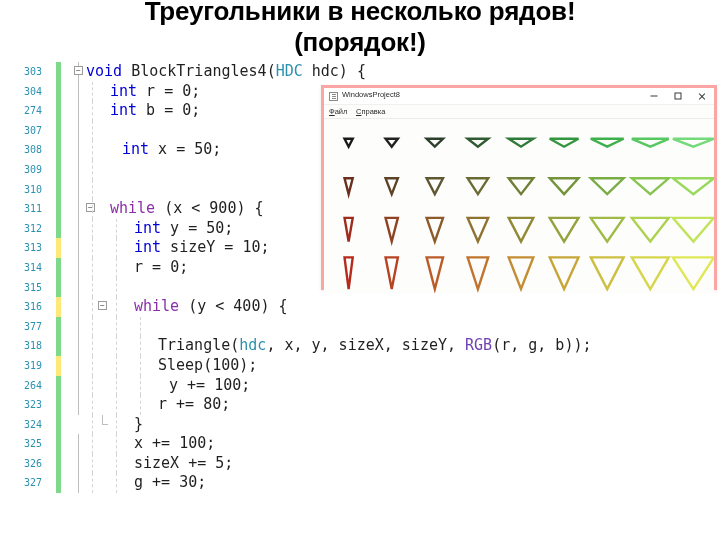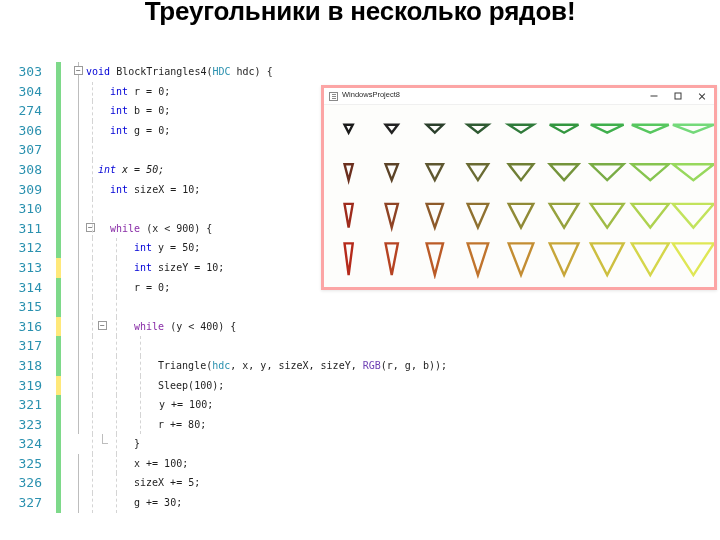--- a/index.html
+++ b/index.html
@@ -20,25 +20,25 @@
   
   .code{
     position:absolute;left:10px;top:62px;width:300px;height:473px;
     background:#ffffff;
     font-family:"DejaVu Sans Mono","Liberation Mono",monospace;
     font-size:10px;line-height:19.6px;
   }
   .coderow{position:relative;height:19.6px;white-space:pre;}
   .ln{
     position:absolute;left:0;top:0;width:32px;text-align:right;
-    color:#2b91af;font-size:13px;
+    color:#2b91af;font-size:10px;
   }
   .chg{position:absolute;left:46px;top:0;width:5px;height:19.6px;background:#7ed98a;}
   .chg.y{background:#ffe87a;}
-  .ctext{position:absolute;left:76px;top:0;color:#1f1f1f;font-size:10px;}
+  .ctext{position:absolute;left:76px;top:0;color:#1f1f1f;font-size:15px;}
   .guide{position:absolute;top:0;width:0;height:19.6px;border-left:1px dashed #d4d4d4;}
   .fold{
     position:absolute;left:64px;top:4px;width:9px;height:9px;
     border:1px solid #9a9a9a;background:#fff;box-sizing:border-box;
     color:#555;font-size:8px;line-height:7px;text-align:center;
     font-family:"DejaVu Sans Mono",monospace;
   }
   .foldtick{position:absolute;left:68px;top:0;width:6px;height:19.6px;}
   .foldtick:before{content:"";position:absolute;left:0;top:0;width:1px;height:19.6px;background:#bdbdbd;}
   .foldend{position:absolute;left:68px;top:0;width:7px;height:19.6px;}
@@ -101,41 +101,41 @@
   .canvas{position:relative;height:174px;background:#fdfdfb;overflow:hidden;}
   .canvas svg{display:block;}
 </style>
 </head>
 <body>
 
 <div id="slide">
 
   <div class="title">
     <span class="l1">Треугольники в несколько рядов!</span>
+    <span class="l2">(порядок!)</span>
   </div>
 
   <div class="code" id="code">
       <div class="coderow"><span class="ln">303</span><span class="chg"></span><span class="foldtick"></span><span class="fold">−</span><span class="ctext" style="left: 76px;"><span class="k">void</span><span class="n"> </span><span class="f">BlockTriangles4</span><span class="n">(</span><span class="t">HDC</span><span class="n"> hdc) {</span></span></div>
       <div class="coderow"><span class="ln">304</span><span class="chg"></span><span class="foldtick"></span><span class="guide" style="left: 82px;"></span><span class="ctext" style="left: 100px;"><span class="k">int</span><span class="n"> r = </span><span class="n">0</span><span class="n">;</span></span></div>
       <div class="coderow"><span class="ln">274</span><span class="chg"></span><span class="foldtick"></span><span class="guide" style="left: 82px;"></span><span class="ctext" style="left: 100px;"><span class="k">int</span><span class="n"> b = </span><span class="n">0</span><span class="n">;</span></span></div>
-      <div class="coderow"><span class="ln">306</span><span class="chg"></span><span class="foldtick"></span><span class="guide" style="left: 82px;"></span><span class="ctext" style="left: 100px;"><span class="k">int</span><span class="n"> g = </span><span class="n">0</span><span class="n">;</span></span></div>
       <div class="coderow"><span class="ln">307</span><span class="chg"></span><span class="foldtick"></span><span class="guide" style="left: 82px;"></span><span class="ctext" style="left: 100px;"></span></div>
-      <div class="coderow"><span class="ln">308</span><span class="chg"></span><span class="foldtick"></span><span class="guide" style="left: 82px;"></span><span class="ctext" style="left: 88px; font-style: italic;"><span class="k">int</span><span class="n"> x = </span><span class="n">50</span><span class="n">;</span></span></div>
-      <div class="coderow"><span class="ln">309</span><span class="chg"></span><span class="foldtick"></span><span class="guide" style="left: 82px;"></span><span class="ctext" style="left: 100px;"><span class="k">int</span><span class="n"> sizeX = </span><span class="n">10</span><span class="n">;</span></span></div>
+      <div class="coderow"><span class="ln">308</span><span class="chg"></span><span class="foldtick"></span><span class="guide" style="left: 82px;"></span><span class="ctext" style="left: 112px;"><span class="k">int</span><span class="n"> x = </span><span class="n">50</span><span class="n">;</span></span></div>
+      <div class="coderow"><span class="ln">309</span><span class="chg"></span><span class="foldtick"></span><span class="guide" style="left: 82px;"></span></div>
       <div class="coderow"><span class="ln">310</span><span class="chg"></span><span class="foldtick"></span><span class="guide" style="left: 82px;"></span><span class="ctext" style="left: 100px;"></span></div>
       <div class="coderow"><span class="ln">311</span><span class="chg"></span><span class="foldtick"></span><span class="fold" style="left: 76px;">−</span><span class="guide" style="left: 82px;"></span><span class="ctext" style="left: 100px;"><span class="kc">while</span><span class="n"> (x &lt; </span><span class="n">900</span><span class="n">) {</span></span></div>
       <div class="coderow"><span class="ln">312</span><span class="chg"></span><span class="foldtick"></span><span class="guide" style="left: 82px;"></span><span class="guide" style="left: 106px;"></span><span class="ctext" style="left: 124px;"><span class="k">int</span><span class="n"> y = </span><span class="n">50</span><span class="n">;</span></span></div>
       <div class="coderow"><span class="ln">313</span><span class="chg y"></span><span class="foldtick"></span><span class="guide" style="left: 82px;"></span><span class="guide" style="left: 106px;"></span><span class="ctext" style="left: 124px;"><span class="k">int</span><span class="n"> sizeY = </span><span class="n">10</span><span class="n">;</span></span></div>
       <div class="coderow"><span class="ln">314</span><span class="chg"></span><span class="foldtick"></span><span class="guide" style="left: 82px;"></span><span class="guide" style="left: 106px;"></span><span class="ctext" style="left: 124px;"><span class="n">r = </span><span class="n">0</span><span class="n">;</span></span></div>
       <div class="coderow"><span class="ln">315</span><span class="chg"></span><span class="foldtick"></span><span class="guide" style="left: 82px;"></span><span class="guide" style="left: 106px;"></span><span class="ctext" style="left: 124px;"></span></div>
       <div class="coderow"><span class="ln">316</span><span class="chg y"></span><span class="foldtick"></span><span class="fold" style="left: 88px;">−</span><span class="guide" style="left: 82px;"></span><span class="guide" style="left: 106px;"></span><span class="ctext" style="left: 124px;"><span class="kc">while</span><span class="n"> (y &lt; </span><span class="n">400</span><span class="n">) {</span></span></div>
-      <div class="coderow"><span class="ln">317</span><span class="chg"></span><span class="foldtick"></span><span class="guide" style="left: 82px;"></span><span class="guide" style="left: 106px;"></span><span class="guide" style="left: 130px;"></span><span class="ctext" style="left: 148px;"></span></div>
+      <div class="coderow"><span class="ln">377</span><span class="chg"></span><span class="foldtick"></span><span class="guide" style="left: 82px;"></span><span class="guide" style="left: 106px;"></span><span class="guide" style="left: 130px;"></span><span class="ctext" style="left: 148px;"></span></div>
       <div class="coderow"><span class="ln">318</span><span class="chg"></span><span class="foldtick"></span><span class="guide" style="left: 82px;"></span><span class="guide" style="left: 106px;"></span><span class="guide" style="left: 130px;"></span><span class="ctext" style="left: 148px;"><span class="f">Triangle</span><span class="n">(</span><span class="t">hdc</span><span class="n">, x, y, sizeX, sizeY, </span><span class="m">RGB</span><span class="n">(r, g, b));</span></span></div>
       <div class="coderow"><span class="ln">319</span><span class="chg y"></span><span class="foldtick"></span><span class="guide" style="left: 82px;"></span><span class="guide" style="left: 106px;"></span><span class="guide" style="left: 130px;"></span><span class="ctext" style="left: 148px;"><span class="f">Sleep</span><span class="n">(</span><span class="n">100</span><span class="n">);</span></span></div>
-      <div class="coderow"><span class="ln">321</span><span class="chg"></span><span class="foldtick"></span><span class="guide" style="left: 82px;"></span><span class="guide" style="left: 106px;"></span><span class="guide" style="left: 130px;"></span><span class="ctext" style="left: 149px; text-align: right;"><span class="n">y += </span><span class="n">100</span><span class="n">;</span></span></div>
+      <div class="coderow"><span class="ln">264</span><span class="chg"></span><span class="foldtick"></span><span class="guide" style="left: 82px;"></span><span class="guide" style="left: 106px;"></span><span class="guide" style="left: 130px;"></span><span class="ctext" style="left: 159px; text-align: right;"><span class="n">y += </span><span class="n">100</span><span class="n">;</span></span></div>
       <div class="coderow"><span class="ln">323</span><span class="chg"></span><span class="foldtick"></span><span class="guide" style="left: 82px;"></span><span class="guide" style="left: 106px;"></span><span class="guide" style="left: 130px;"></span><span class="ctext" style="left: 148px;"><span class="n">r += </span><span class="n">80</span><span class="n">;</span></span></div>
       <div class="coderow"><span class="ln">324</span><span class="chg"></span><span class="foldend" style="left: 92px;"></span><span class="guide" style="left: 82px;"></span><span class="guide" style="left: 106px;"></span><span class="ctext" style="left: 124px;"><span class="n">}</span></span></div>
       <div class="coderow"><span class="ln">325</span><span class="chg"></span><span class="foldtick"></span><span class="guide" style="left: 82px;"></span><span class="guide" style="left: 106px;"></span><span class="ctext" style="left: 124px;"><span class="n">x += </span><span class="n">100</span><span class="n">;</span></span></div>
       <div class="coderow"><span class="ln">326</span><span class="chg"></span><span class="foldtick"></span><span class="guide" style="left: 82px;"></span><span class="guide" style="left: 106px;"></span><span class="ctext" style="left: 124px;"><span class="n">sizeX += </span><span class="n">5</span><span class="n">;</span></span></div>
       <div class="coderow"><span class="ln">327</span><span class="chg"></span><span class="foldtick"></span><span class="guide" style="left: 82px;"></span><span class="guide" style="left: 106px;"></span><span class="ctext" style="left: 124px;"><span class="n">g += </span><span class="n">30</span><span class="n">;</span></span></div>
     </div>
 
   <div class="win">
 
     <div class="winbar">
@@ -147,20 +147,24 @@
           </span>
         <span class="wbtn w-max">
             <i></i>
           </span>
         <span class="wbtn w-close">
             <i></i>
           </span>
       </span>
     </div>
 
+    <div class="menubar">
+      <span class="menuitem mi0"><u>Ф</u><span>айл</span></span>
+      <span class="menuitem mi1"><u>С</u><span>правка</span></span>
+    </div>
 
     <div class="canvas">
       <svg id="tri-svg" width="394" height="174" viewBox="0 0 960 440" preserveAspectRatio="none">
           <polygon points="50,50 70,50 60,70" fill="none" stroke="#1a1a1a" stroke-width="2.4" vector-effect="non-scaling-stroke"></polygon>
           <polygon points="150,50 180,50 165,70" fill="none" stroke="#222222" stroke-width="2.4" vector-effect="non-scaling-stroke"></polygon>
           <polygon points="250,50 290,50 270,70" fill="none" stroke="#2b3f2b" stroke-width="2.4" vector-effect="non-scaling-stroke"></polygon>
           <polygon points="350,50 400,50 375,70" fill="none" stroke="#2f5a32" stroke-width="2.4" vector-effect="non-scaling-stroke"></polygon>
           <polygon points="450,50 510,50 480,70" fill="none" stroke="#2f7a3a" stroke-width="2.4" vector-effect="non-scaling-stroke"></polygon>
           <polygon points="550,50 620,50 585,70" fill="none" stroke="#33963f" stroke-width="2.4" vector-effect="non-scaling-stroke"></polygon>
           <polygon points="650,50 730,50 690,70" fill="none" stroke="#3faf4c" stroke-width="2.4" vector-effect="non-scaling-stroke"></polygon>

